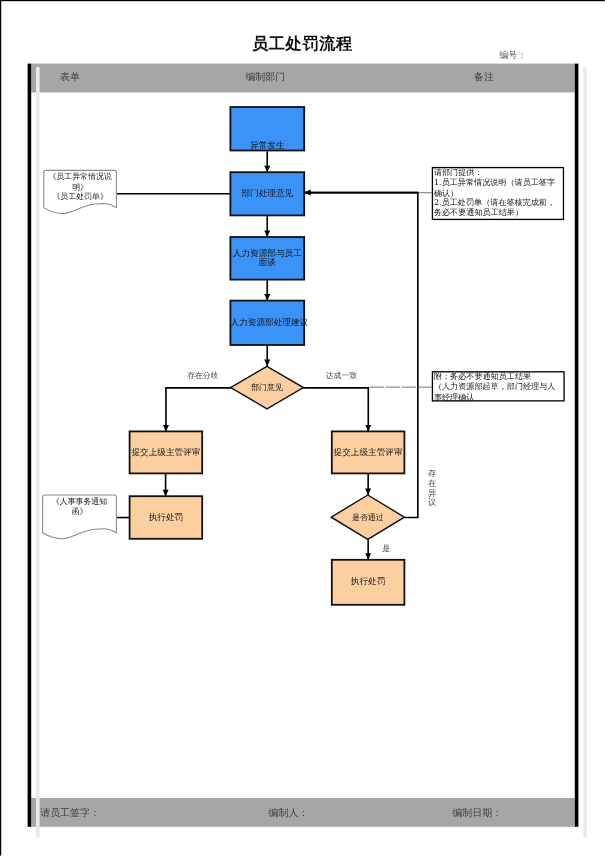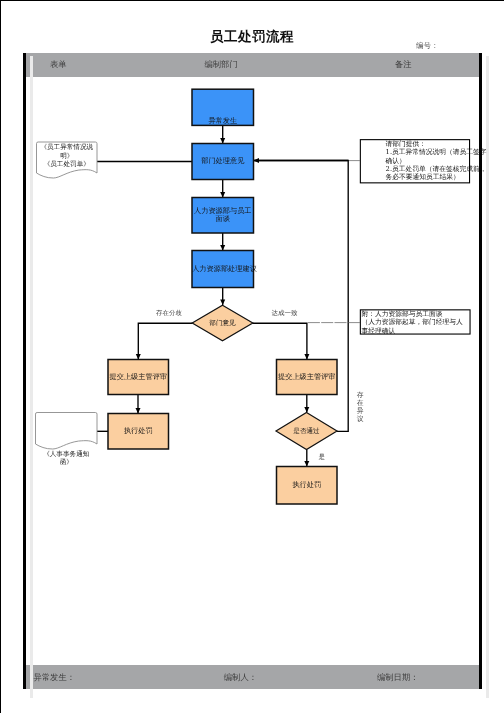--- a/index.html
+++ b/index.html
@@ -62,21 +62,21 @@
   <div class="abs" id="header-band"></div>
   <div class="abs" id="footer-band"></div>
   <div class="abs" id="frame"></div>
   <div class="ghost-rule" style="left:30px;top:56px;height:642px;"></div>
   <div class="ghost-rule" style="left:486px;top:56px;height:642px;"></div>
 
   <div class="band-cell" style="left:50px;top:58.6px;">表单</div>
   <div class="band-cell" style="left:204.5px;top:58.6px;">编制部门</div>
   <div class="band-cell" style="left:395px;top:58.6px;">备注</div>
 
-  <div class="band-cell" style="left:33.5px;top:671.6px;">异常发生：</div>
+  <div class="band-cell" style="left:33.5px;top:671.6px;">请员工签字：</div>
   <div class="band-cell" style="left:223.8px;top:671.6px;">编制人：</div>
   <div class="band-cell" style="left:377px;top:671.6px;">编制日期：</div>
 
   <svg id="flow" viewBox="0 0 504 713">
       <g>
         <path d="M 222.7 126 L 222.7 143.5" fill="none" stroke="#000" stroke-width="1.35" stroke-linecap="butt" stroke-linejoin="miter"></path>
         <polygon points="222.7 143.5 220.2 138.1 225.2 138.1" fill="#000"></polygon>
         <path d="M 222.7 179.5 L 222.7 197.5" fill="none" stroke="#000" stroke-width="1.35" stroke-linecap="butt" stroke-linejoin="miter"></path>
         <polygon points="222.7 197.5 220.2 192.1 225.2 192.1" fill="#000"></polygon>
         <path d="M 222.7 233 L 222.7 250.5" fill="none" stroke="#000" stroke-width="1.35" stroke-linecap="butt" stroke-linejoin="miter"></path>
@@ -153,33 +153,33 @@
       <div>是否通过</div>
     </div>
     <div class="flowtext" style="left: 276.5px; top: 466.5px; width: 60.5px; height: 37.5px; box-sizing: border-box; display: flex; flex-direction: column; justify-content: center; align-items: center;">
       <div>执行处罚</div>
     </div>
     <div class="flowtext" style="left: 36.5px; top: 143px; width: 60.5px; font-size: 6.6px;">
       <div>《员工异常情况说</div>
       <div>明》</div>
       <div>《员工处罚单》</div>
     </div>
-    <div class="flowtext" style="left: 35.5px; top: 413.5px; width: 61.5px; font-size: 6.6px; margin-top: 36px;">
+    <div class="flowtext" style="left: 35.5px; top: 413.5px; width: 61.5px; font-size: 6.6px;">
       <div>《人事事务通知</div>
       <div>函》</div>
     </div>
-    <div class="notetext" style="left: 361.6px; top: 140px; width: 106.8px; padding-left: 24px;">
+    <div class="notetext" style="left: 361.6px; top: 140px; width: 106.8px;">
       <div>请部门提供：</div>
       <div>1.员工异常情况说明（请员工签字</div>
       <div>确认）</div>
       <div>2.员工处罚单（请在签核完成前，</div>
       <div>务必不要通知员工结果）</div>
     </div>
     <div class="notetext" style="left: 361.6px; top: 310.2px; width: 107.3px;">
-      <div>附：人力资源部与员工面谈</div>
+      <div>附：务必不要通知员工结果</div>
       <div>（人力资源部起草，部门经理与人</div>
       <div>事经理确认</div>
     </div>
     <div class="edgelabel" style="left: 156px; top: 308.5px;">
       <div>存在分歧</div>
     </div>
     <div class="edgelabel" style="left: 271.5px; top: 308.5px;">
       <div>达成一致</div>
     </div>
     <div class="vlabel" style="left: 355.5px; top: 390.5px;">存在异议</div>

